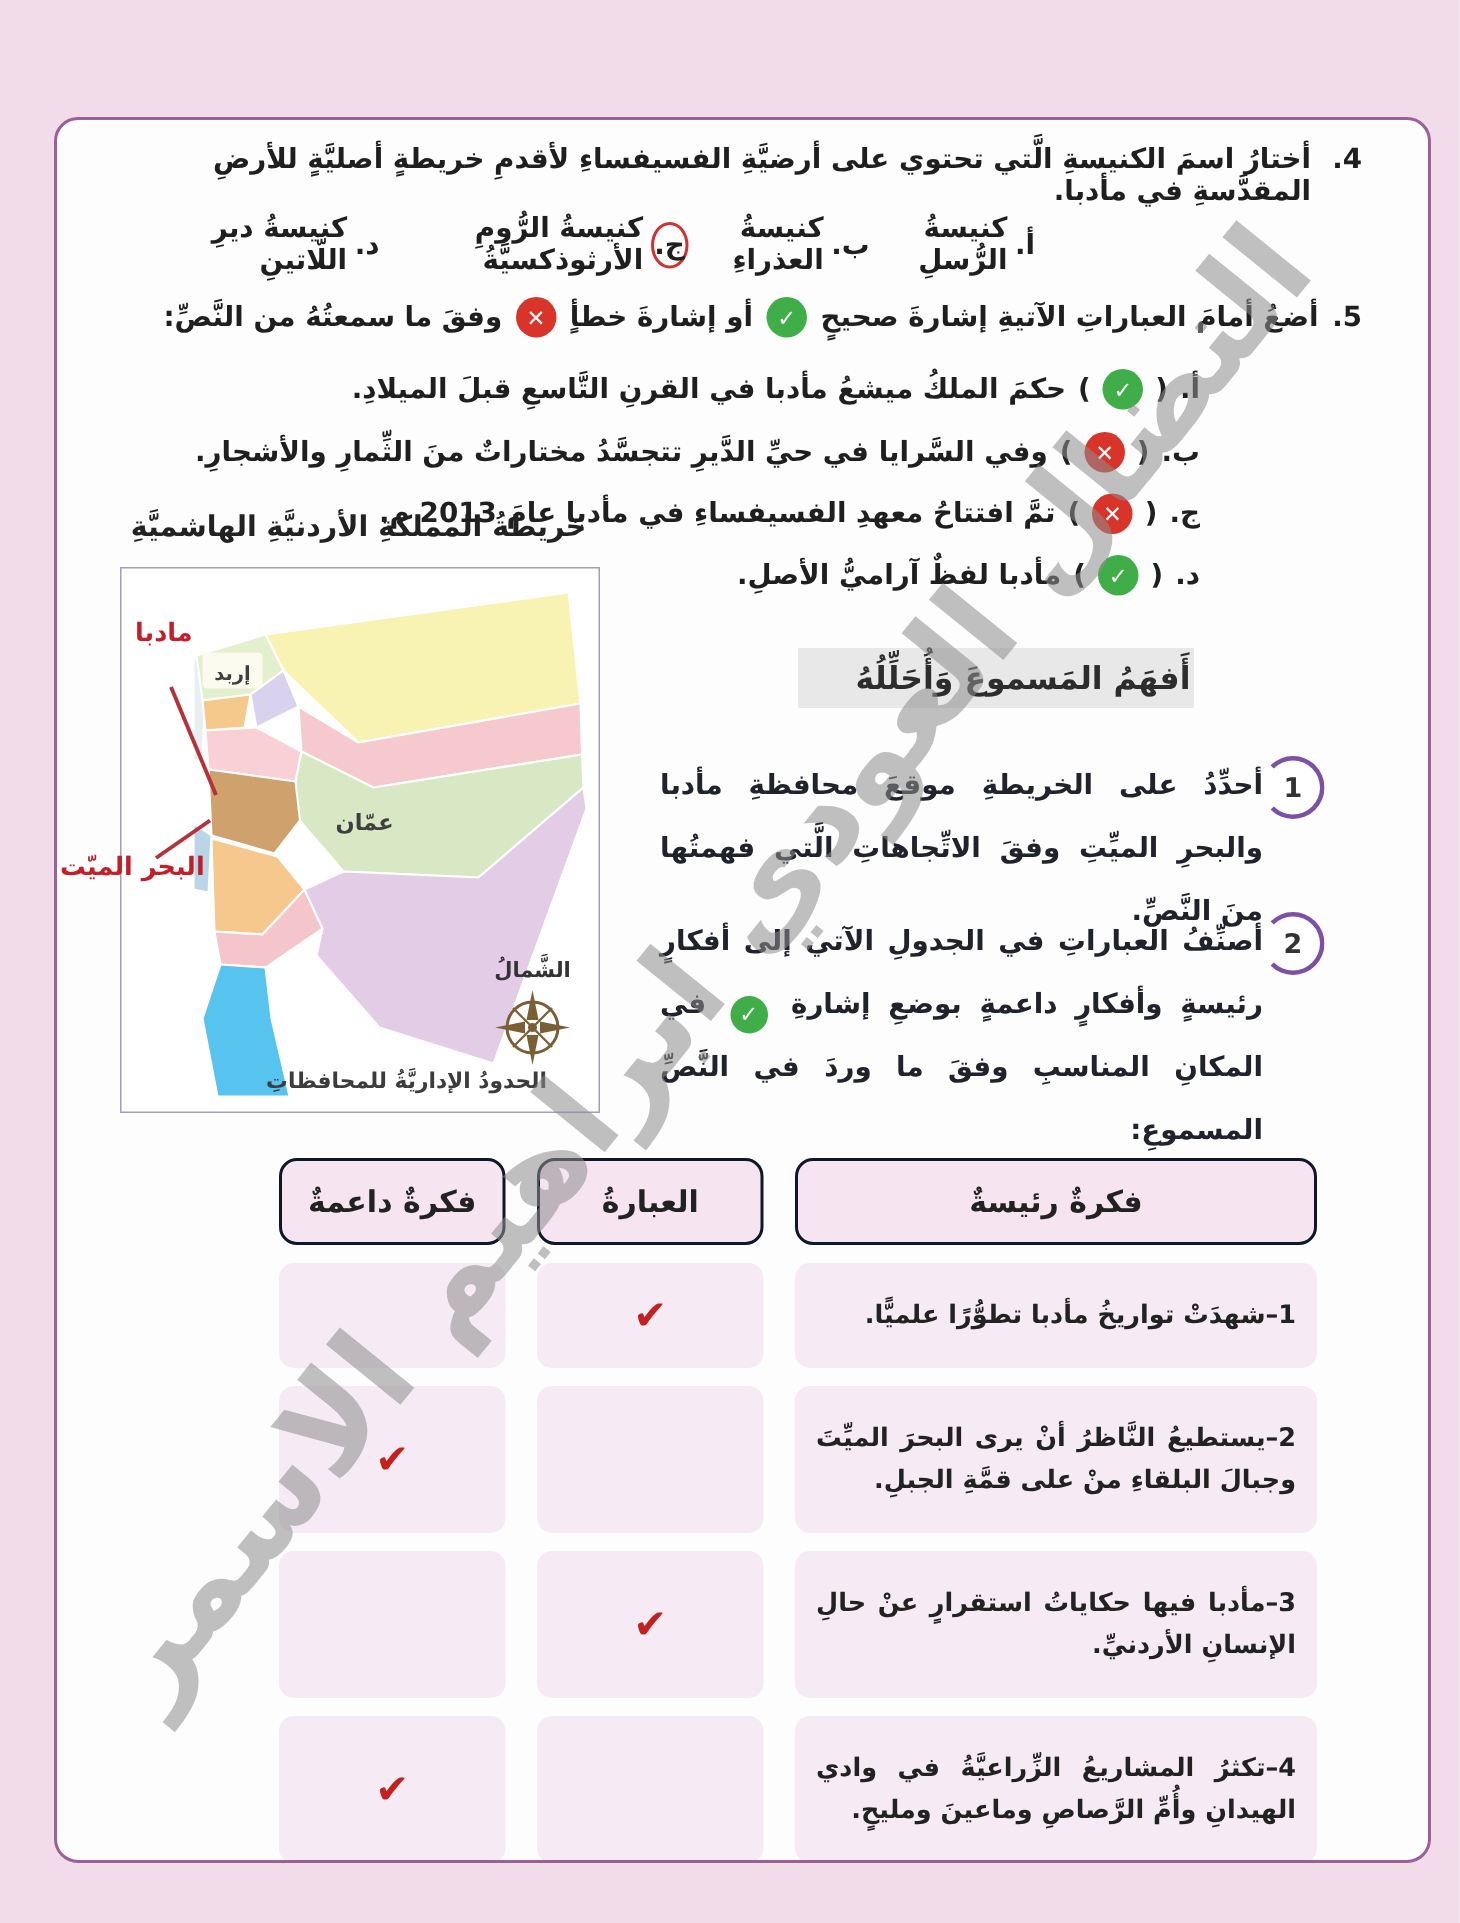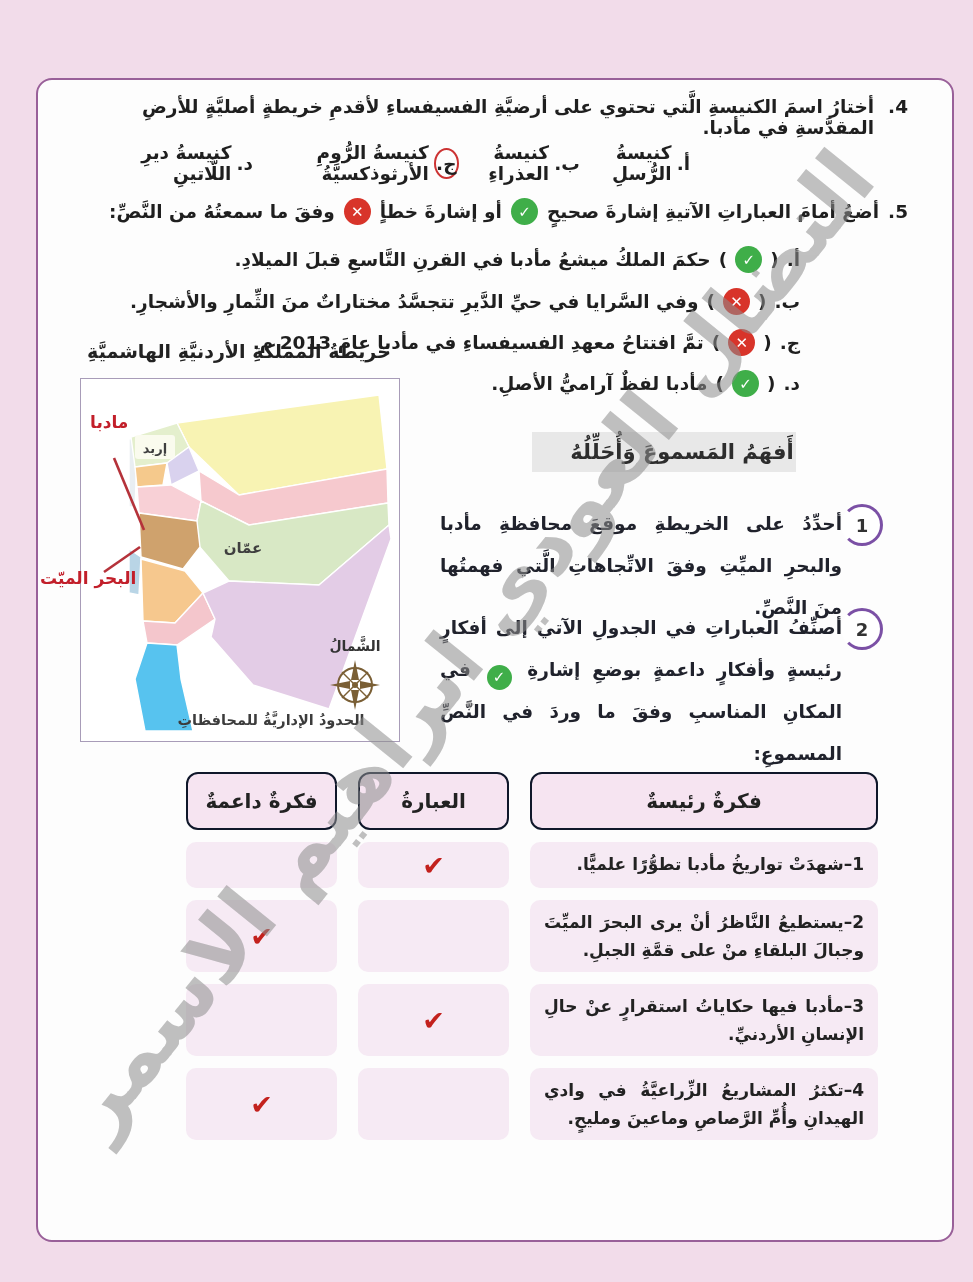--- a/index.html
+++ b/index.html
@@ -68,21 +68,21 @@
     left:146px;top:692px;width:694px;
     display:grid;grid-template-columns:348px 151px 151px;
     column-gap:21px;row-gap:12px;direction:rtl;
   }
   .hcell{
     border:2px solid #0f172a;background:#f6e4f1;border-radius:12px;height:54px;
     display:flex;align-items:center;justify-content:center;
     font-size:20px;font-weight:800;color:#222;
   }
   .scell{
-    background:#f6eaf4;border-radius:10px;padding:8px 14px;
+    background:#f6eaf4;border-radius:10px;padding:21px 14px;
     font-size:17px;font-weight:700;color:#222;line-height:1.65;text-align:justify;
     min-height:28px;
   }
   .ccell{
     background:#f6eaf4;border-radius:10px;
     display:flex;align-items:center;justify-content:center;
     font-size:27px;font-weight:900;color:#c3211d;min-height:46px;
   }
   
   .watermark{

